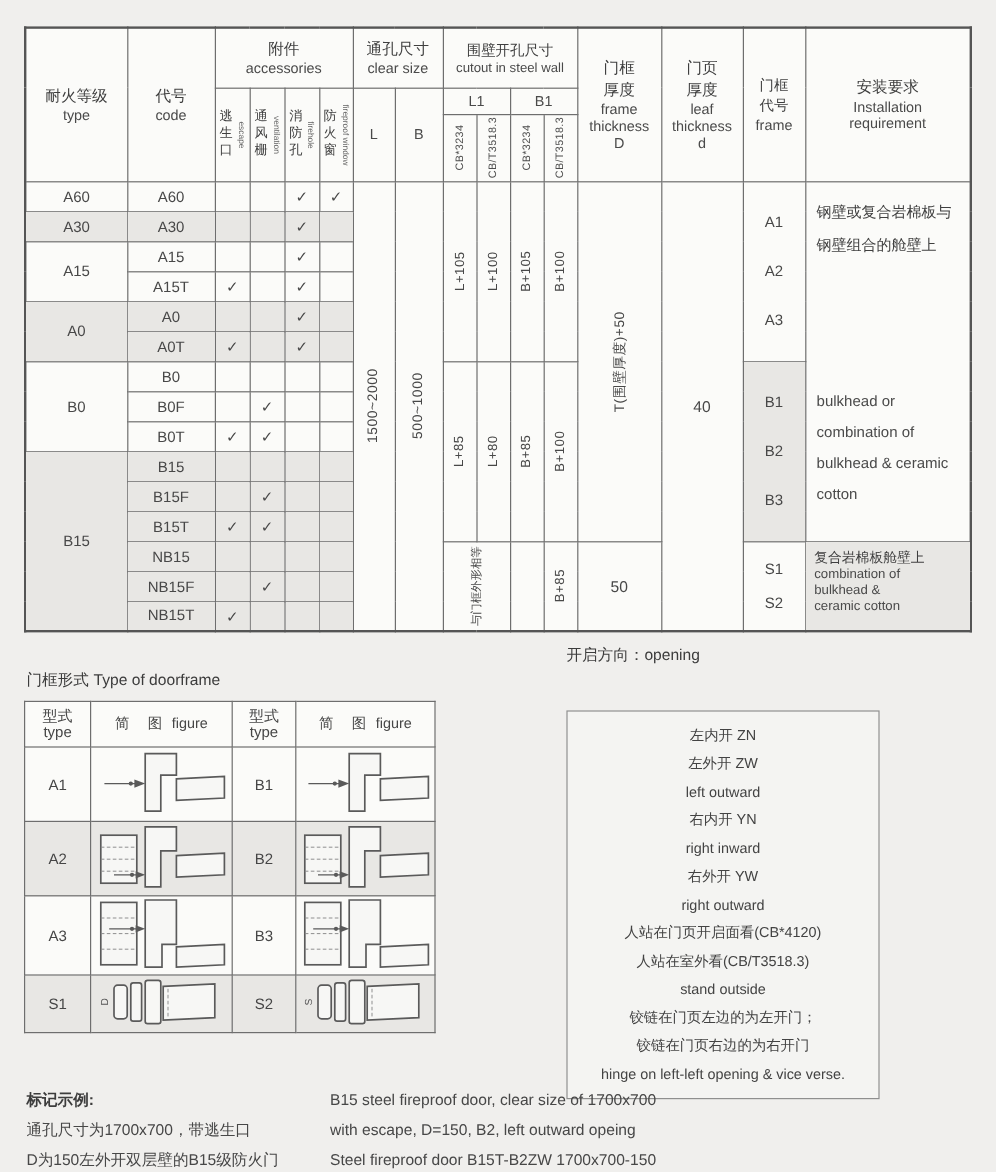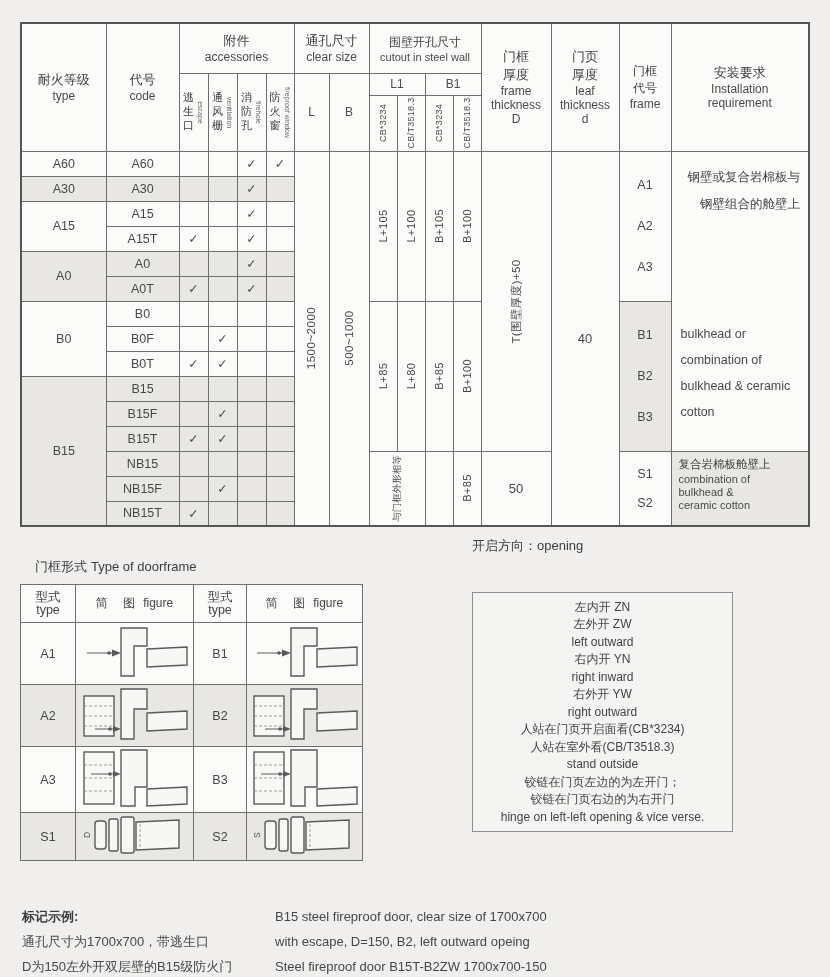--- a/index.html
+++ b/index.html
@@ -31,27 +31,27 @@
   .dimv{font-size:11px;letter-spacing:.4px;}
   .hzh{font-size:13px;color:#3f3f3f;}
   .hen{font-size:12px;color:#4a4a4a;}
   .check{color:#8f8f8f;font-size:13px;}
   .acc-wrap{display:flex;align-items:center;justify-content:center;gap:1px;}
   .acc-zh{width:13px;font-size:11px;line-height:1.25;word-break:break-all;color:#3f3f3f;}
   .acc-en-col{width:9px;display:flex;align-items:center;justify-content:center;}
   .acc-en{font-size:7px;color:#666;}
   .frame-stack{flex-direction:column;justify-content:space-evenly;font-size:12.5px;}
   .install-main{position:absolute;inset:0;padding:12px 8px 0 9px;text-align:left;}
-  .install-main .zh{font-size:12.5px;line-height:27px;color:#3f3f3f;text-align:right;}
+  .install-main .zh{font-size:12.5px;line-height:27px;color:#3f3f3f;}
   .install-main .en{font-size:12.5px;line-height:26px;margin-top:103px;color:#4a4a4a;}
   .install-s{position:absolute;inset:0;padding:5px 4px 2px 7px;text-align:left;}
   .install-s .zh{font-size:11.5px;color:#3f3f3f;margin-bottom:1px;}
   .install-s .en{font-size:11px;line-height:13px;color:#4a4a4a;}
   
-  .df-title{position:absolute;left:35px;top:558px;font-size:13px;color:#3c3c3c;}
+  .df-title{position:absolute;left:22px;top:558px;font-size:13px;color:#3c3c3c;}
   .df-title .en{margin-left:4px;}
   table.df{
     position:absolute;left:20px;top:584px;width:342px;
     border-collapse:collapse;table-layout:fixed;border:1.5px solid #555;
     background:#fbfbf9;
   }
   table.df td{border:1px solid #6e6e6e;padding:0;text-align:center;vertical-align:middle;font-size:12.5px;color:#464646;}
   table.df tr.dfh{height:38px}
   table.df tr.dfr1,table.df tr.dfr2{height:60px}
   table.df tr.dfr3{height:62px}
@@ -60,21 +60,21 @@
   .df-head-fig .zh{font-size:12px;letter-spacing:6px;margin-right:2px;}
   .df-head-fig .en{font-size:12px;}
   .fig-fill{fill:#f7f7f5;stroke:#5a5a5a;stroke-width:1.4;}
   .fig-solid{fill:#5a5a5a;stroke:none;}
   .fig-line{stroke:#5a5a5a;stroke-width:1;}
   .dash{stroke:#8a8a8a;stroke-width:.8;stroke-dasharray:3 2;fill:none;}
   .fig-letter{font-size:8.5px;fill:#555;font-family:"Liberation Sans",sans-serif;}
   
   .open-title{position:absolute;left:472px;top:537px;width:261px;font-size:13px;color:#3c3c3c;}
   .open-box{
-    position:absolute;left:472px;top:592px;width:261px;height:240px;
+    position:absolute;left:472px;top:592px;width:261px;height:324px;
     border:1px solid #8f8f8f;background:#f4f4f2;
     display:flex;flex-direction:column;justify-content:space-evenly;
     text-align:center;padding:4px 0;box-sizing:border-box;
   }
   .open-box div{font-size:12px;line-height:15px;color:#434343;}
   
   .ex{position:absolute;top:904px;font-size:13px;color:#474747;}
   .ex-zh{left:22px;}
   .ex-en{left:275px;}
   .ex div{line-height:25px;white-space:nowrap;}
@@ -600,21 +600,21 @@
 
 <div class="open-title">开启方向：opening</div>
 <div class="open-box">
   <div>左内开 ZN</div>
   <div>左外开 ZW</div>
   <div>left outward</div>
   <div>右内开 YN</div>
   <div>right inward</div>
   <div>右外开 YW</div>
   <div>right outward</div>
-  <div>人站在门页开启面看(CB*3234)</div>
+  <div>人站在门页开启面看(CB*4120)</div>
   <div>人站在室外看(CB/T3518.3)</div>
   <div>stand outside</div>
   <div>铰链在门页左边的为左开门；</div>
   <div>铰链在门页右边的为右开门</div>
   <div>hinge on left-left opening &amp; vice verse.</div>
 </div>
 
 <div class="ex ex-zh">
   <div class="t">标记示例:</div>
   <div>通孔尺寸为1700x700，带逃生口</div>

